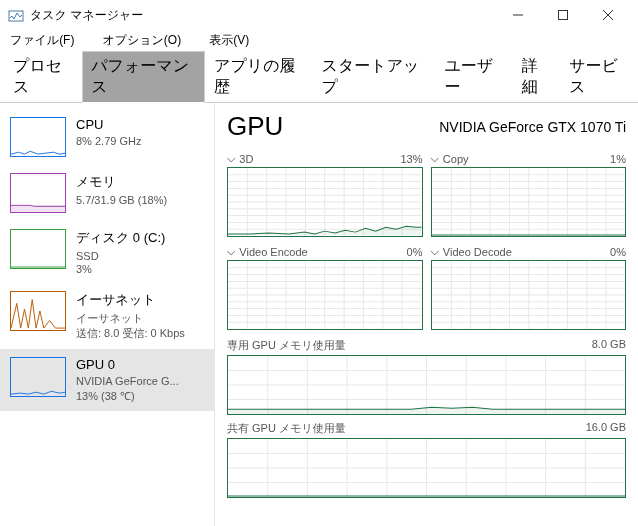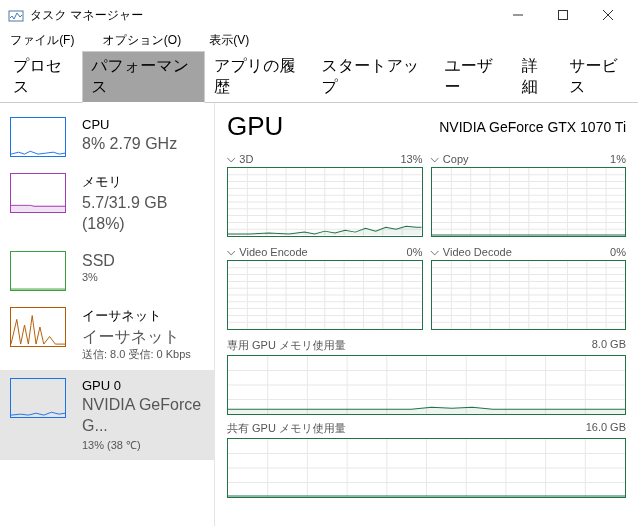--- a/index.html
+++ b/index.html
@@ -9,27 +9,27 @@
 .titlebar .title { flex: 1; font-size: 12px; }
 .winbtns { display: flex; }
 .winbtn { width: 45px; height: 28px; display: flex; align-items: center; justify-content: center; color: #555; }
 .menubar { height: 20px; display: flex; align-items: center; padding: 0 6px; gap: 20px; font-size: 12px; }
 .menubar span { padding: 0 4px; }
 .tabs { display: flex; border-bottom: 1px solid #ccc; padding-left: 4px; }
 .tab { padding: 4px 8px; font-size: 16px; border: 1px solid transparent; position: relative; top: 1px; }
 .tab.active { border: 1px solid #ccc; border-bottom: 1px solid #fff; background: #a3a3a3; }
 .content { flex: 1; display: flex; overflow: hidden; }
 .sidebar { width: 215px; border-right: 1px solid #e5e5e5; overflow-y: auto; padding-top: 6px; }
-.side-item { display: flex; padding: 8px 10px; gap: 16px; cursor: pointer; }
+.side-item { display: flex; padding: 8px 10px; gap: 10px; cursor: pointer; }
 .side-item.selected { background: #e5e5e5; }
 .thumb { width: 56px; height: 40px; border: 1px solid; position: relative; flex-shrink: 0; }
 .thumb svg { position: absolute; left: 0; top: 0; width: 100%; height: 100%; }
 .side-text { flex: 1; min-width: 0; }
 .side-title { font-size: 13px; margin-bottom: 2px; }
-.side-sub { font-size: 16px; color: #555; line-height: 1.3; }
+.side-sub { font-size: 11px; color: #555; line-height: 1.3; }
 .side-line { font-size: 11px; color: #555; }
 .main { flex: 1; padding: 8px 12px; overflow-y: auto; }
 .main-head { display: flex; align-items: center; justify-content: space-between; margin-bottom: 10px; }
 .main-head h1 { font-size: 26px; font-weight: normal; }
 .main-head .model { font-size: 14px; }
 .chart-grid { display: flex; gap: 8px; margin-bottom: 8px; }
 .chart-col { flex: 1; }
 .chart-head { display: flex; justify-content: space-between; font-size: 11px; color: #555; margin-bottom: 2px; align-items: center; }
 .chart-head .left { display: flex; align-items: center; gap: 4px; }
 .chev { display: inline-block; }
@@ -115,20 +115,21 @@
       </div>
     </div>
 
     <div class="side-item">
       <div class="thumb" style="border-color:#3a9e3a">
         <svg viewBox="0 0 56 40" preserveAspectRatio="none">
             <polyline points="0,39 56,39" stroke="#3a9e3a" stroke-width="1" fill="none"></polyline>
           </svg>
       </div>
       <div class="side-text">
+        <div class="side-title">ディスク 0 (C:)</div>
         <div class="side-sub">SSD</div>
         <div class="side-line">3%</div>
       </div>
     </div>
 
     <div class="side-item">
       <div class="thumb" style="border-color:#b55a00">
         <svg viewBox="0 0 56 40" preserveAspectRatio="none">
             <polyline points="0,38 6,12 10,38 14,18 18,38 22,8 26,38 30,20 34,38 40,30 46,38 56,38" stroke="#b55a00" stroke-width="1" fill="none"></polyline>
           </svg>

